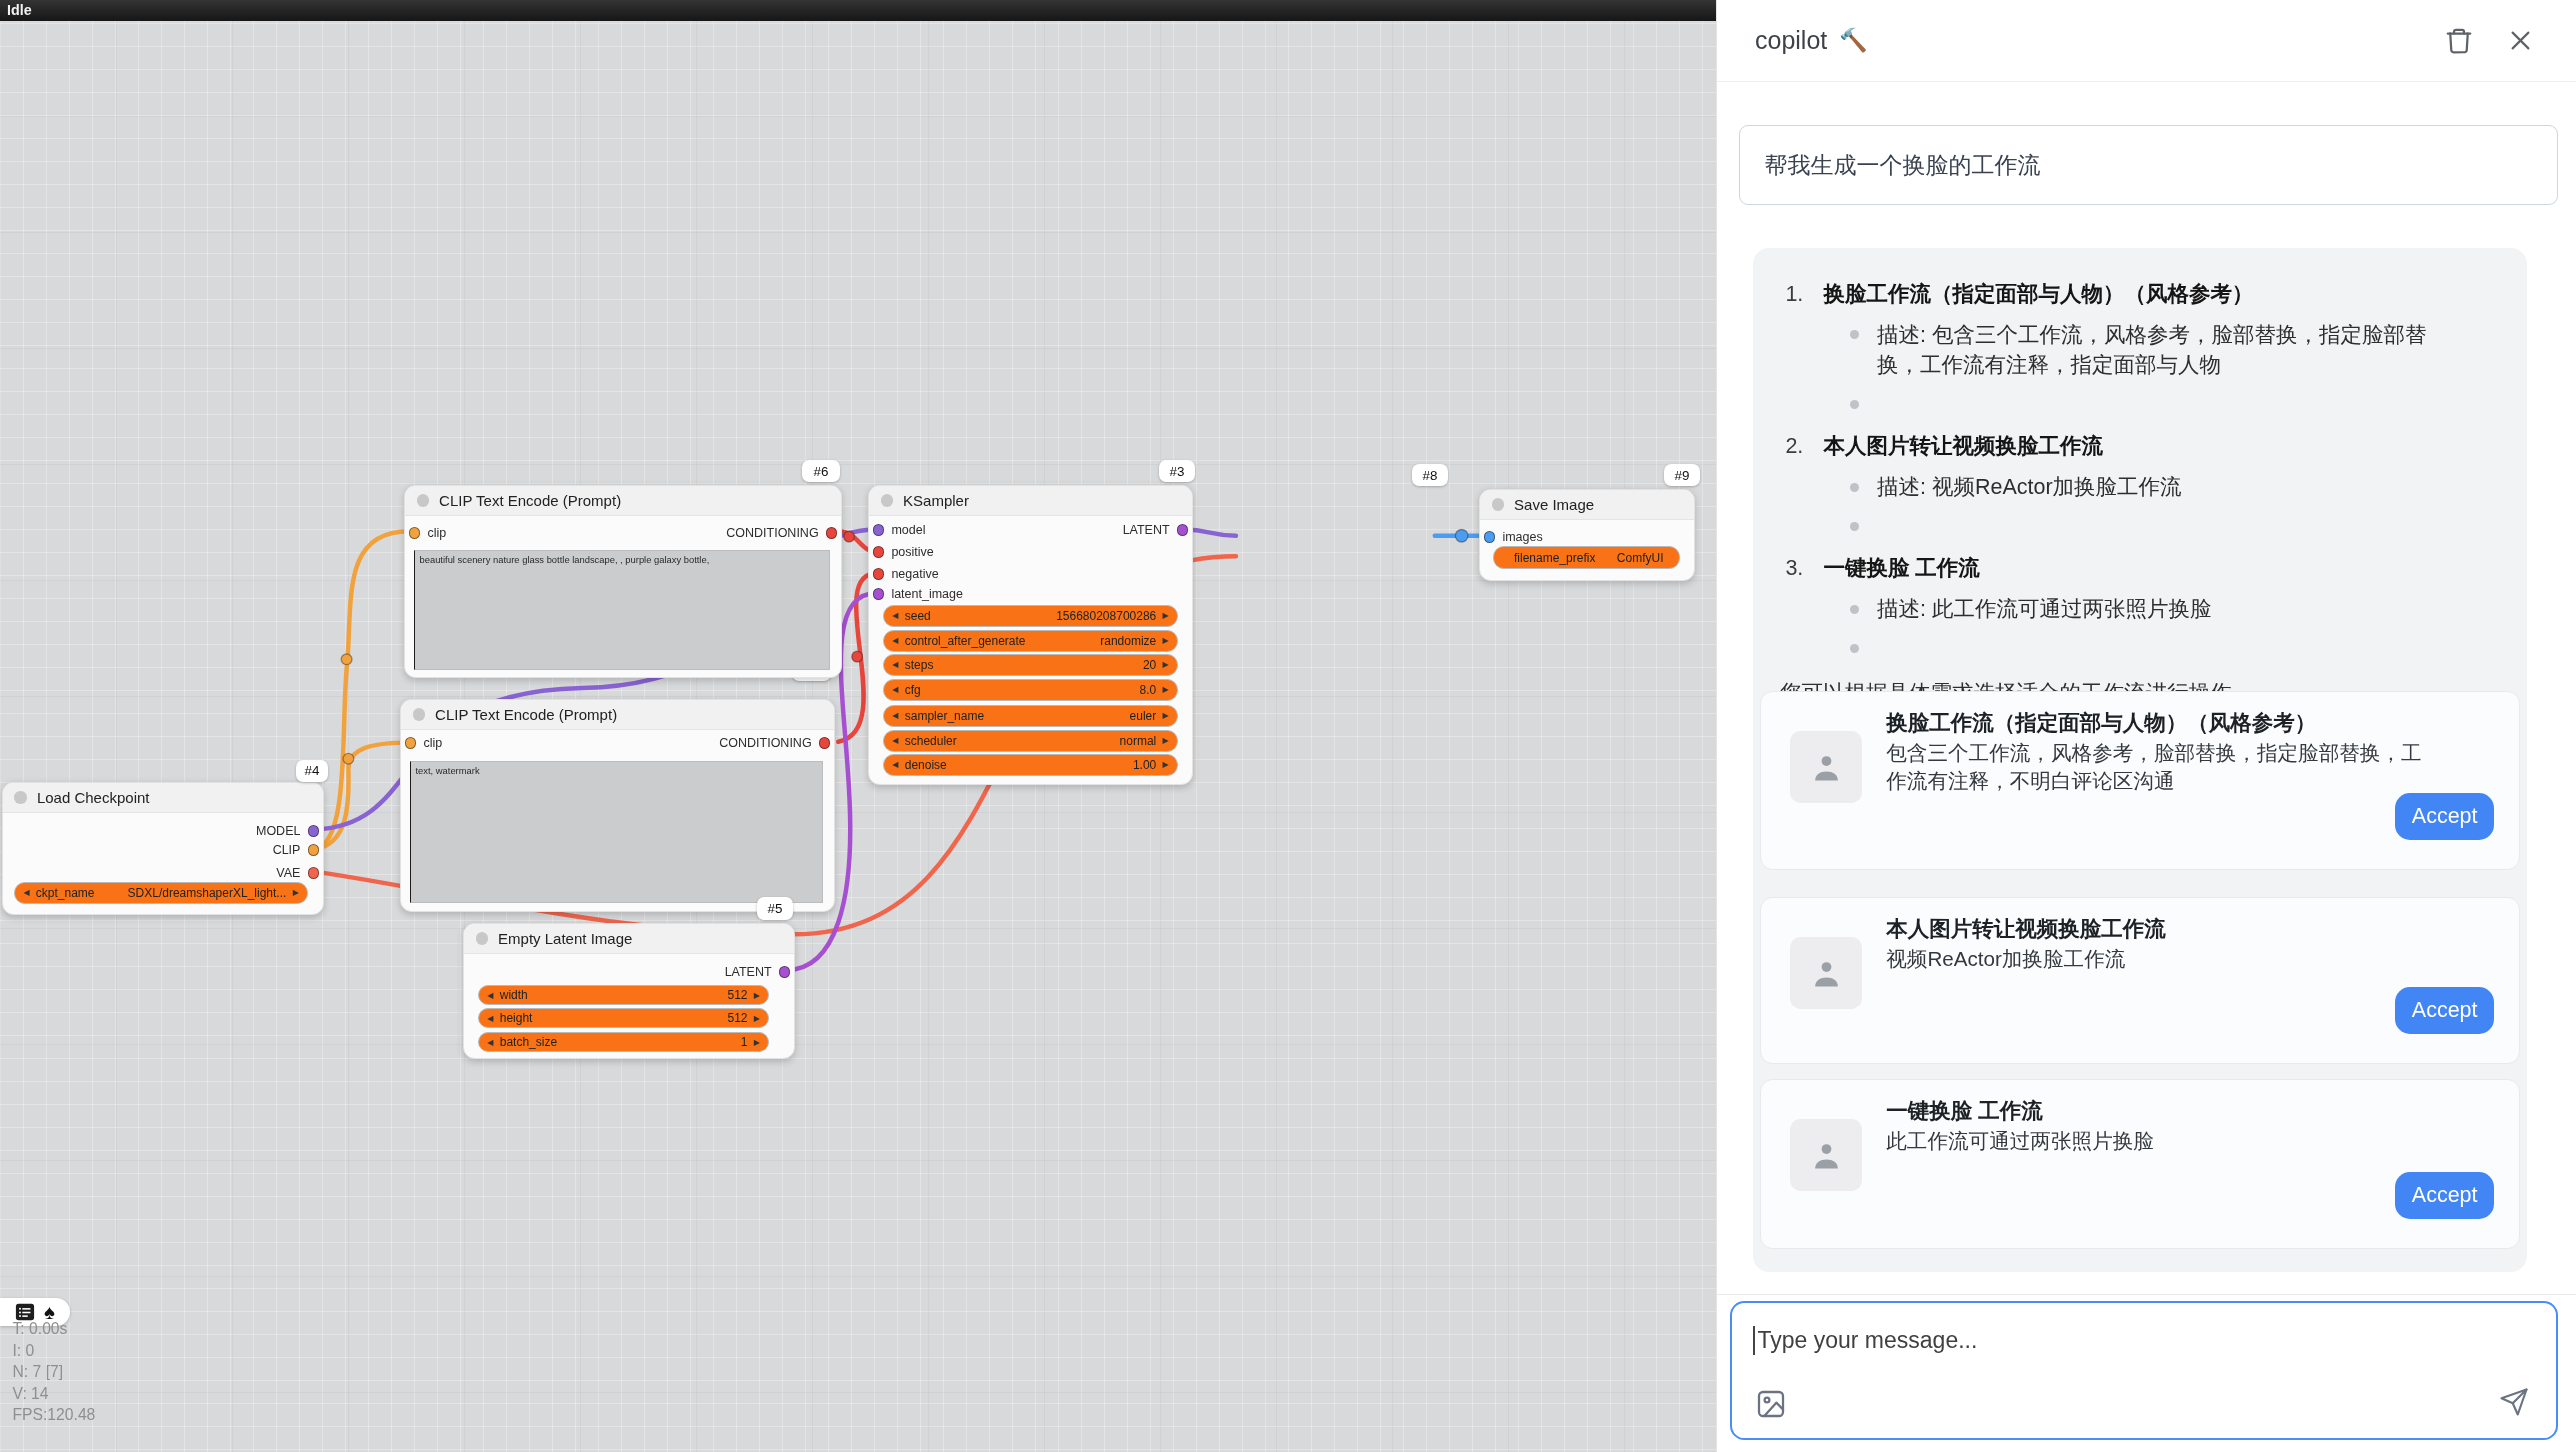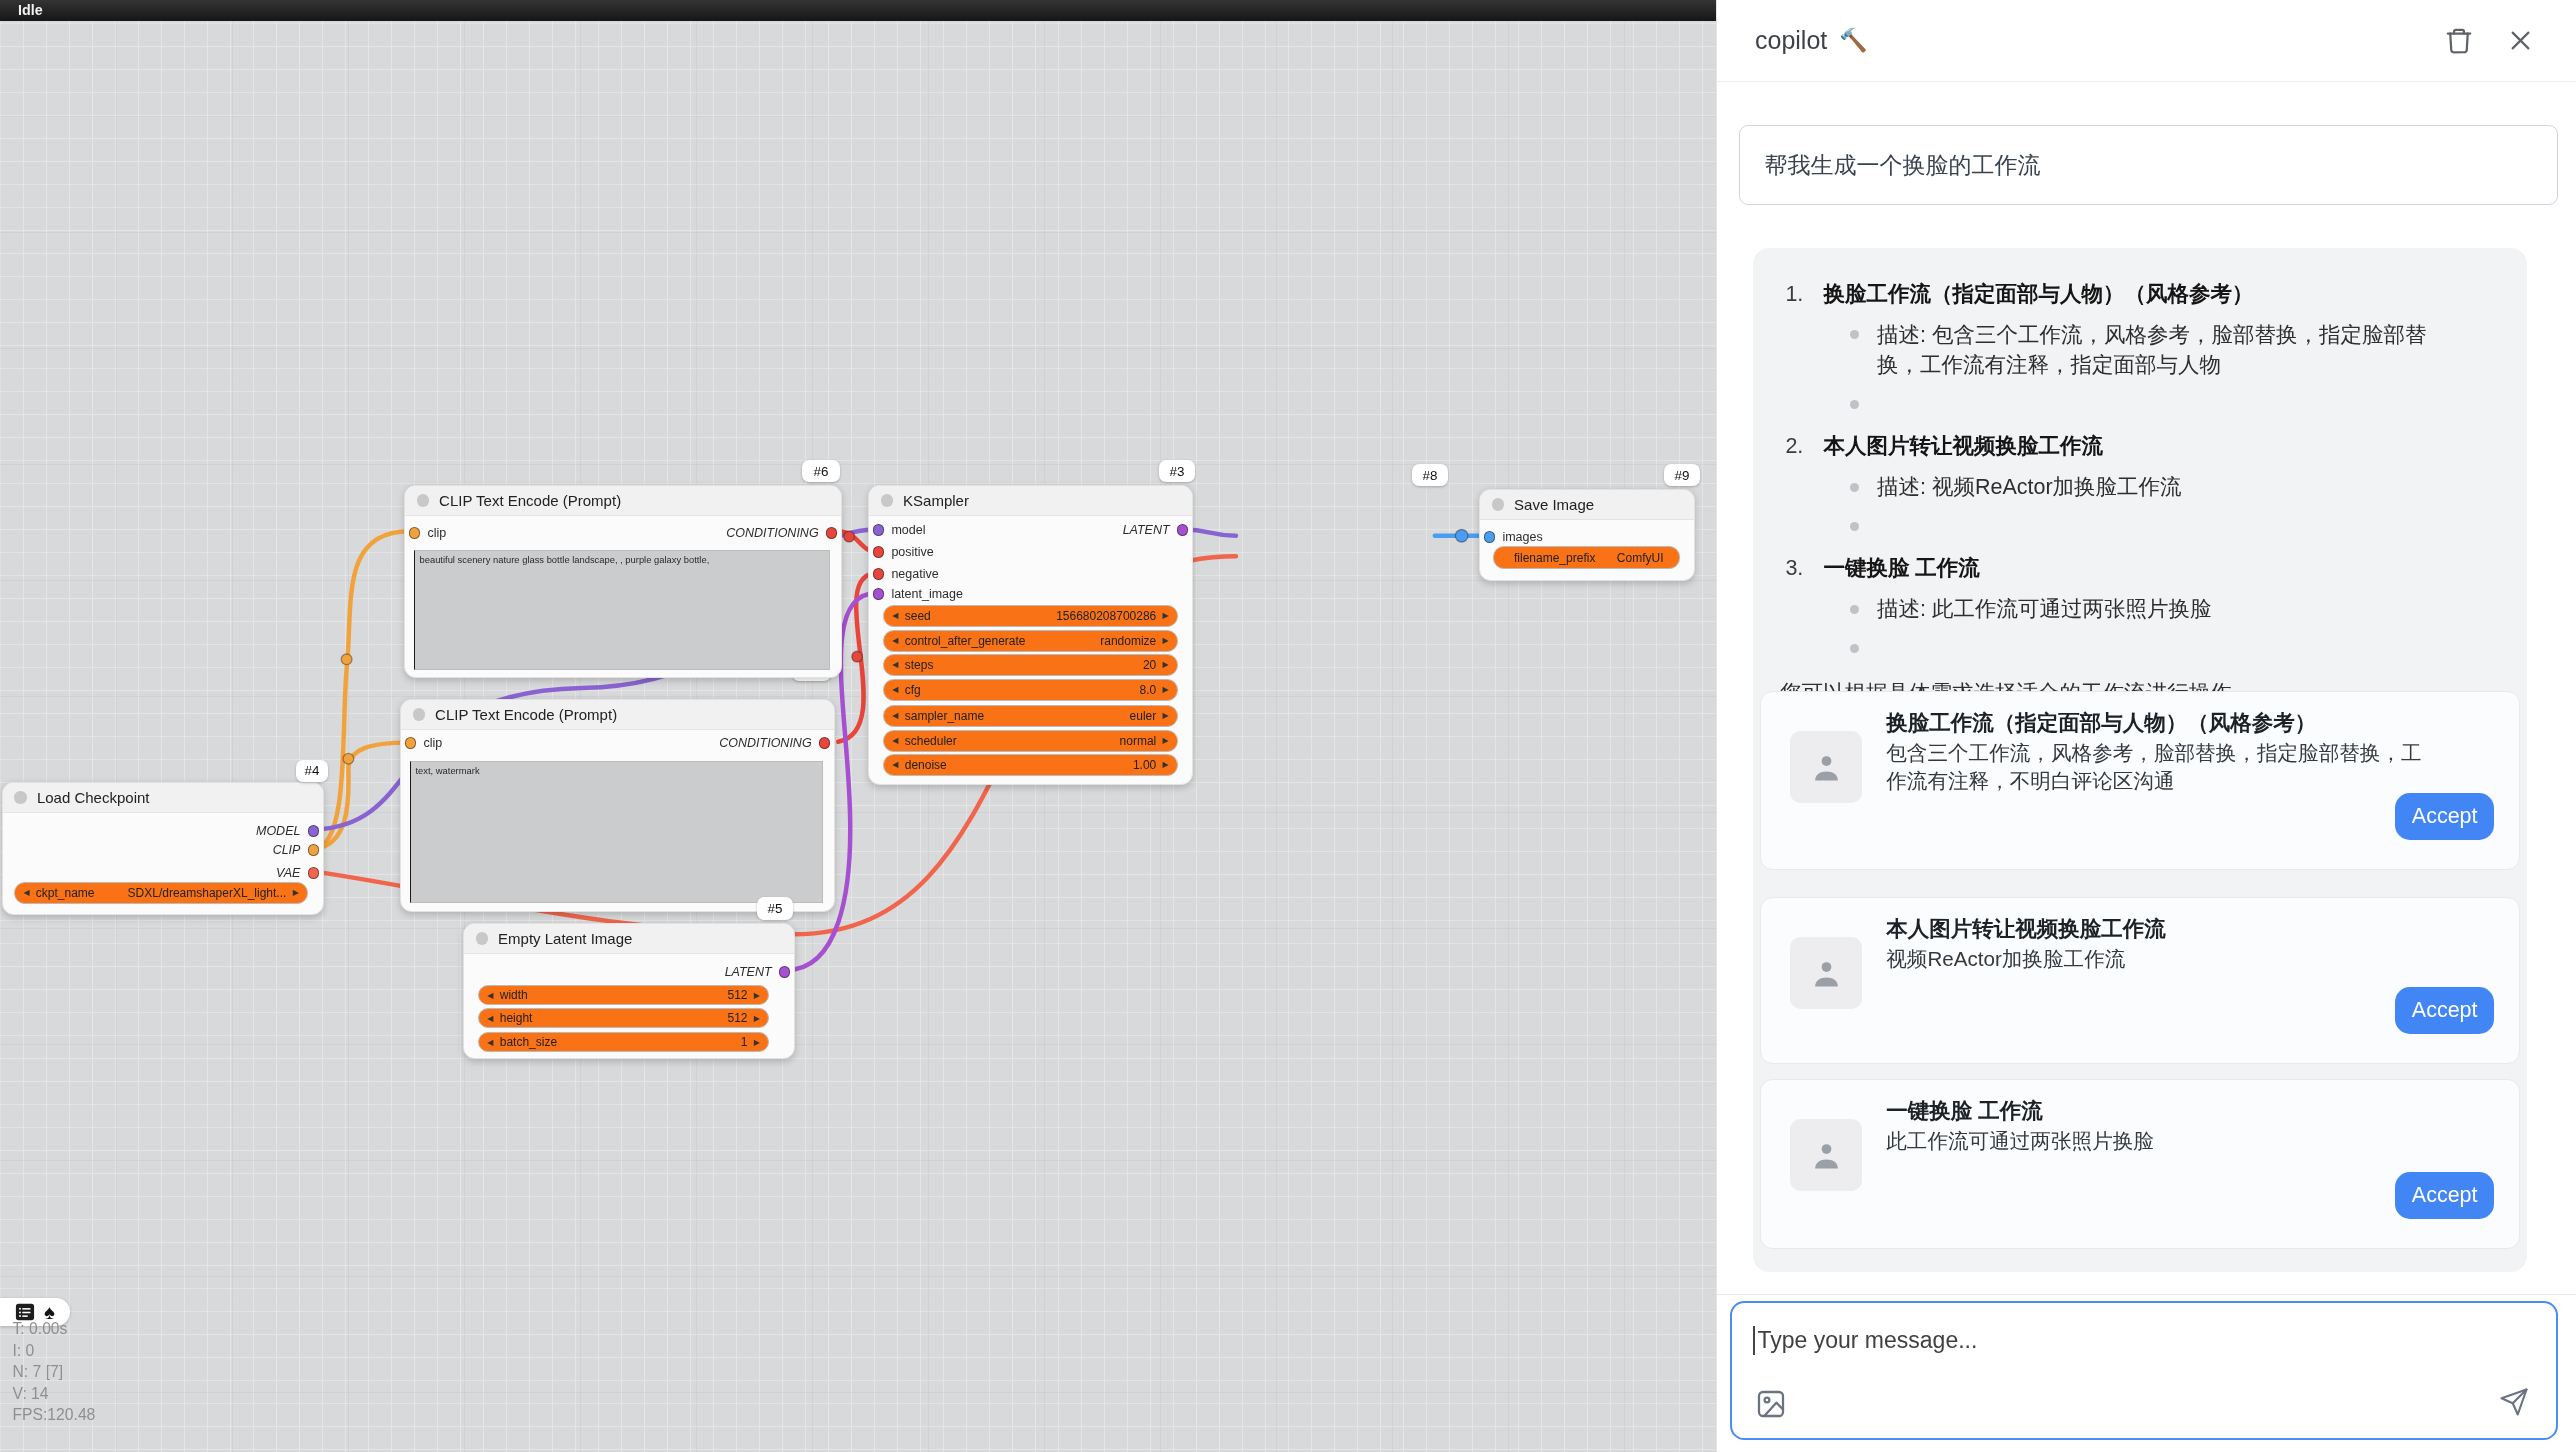--- a/index.html
+++ b/index.html
@@ -10,35 +10,35 @@
   #canvas { position:absolute; left:0; top:0; width:1716px; height:1453px;
     background-color:#d8d9da;
     background-image:
       linear-gradient(rgba(255,255,255,.30) 0.9px, transparent 0.9px),
       linear-gradient(90deg, rgba(255,255,255,.30) 0.9px, transparent 0.9px),
       linear-gradient(rgba(0,0,0,.035) 0.9px, transparent 0.9px),
       linear-gradient(90deg, rgba(0,0,0,.035) 0.9px, transparent 0.9px);
     background-size:23px 23px,23px 23px,116px 116px,116px 116px; }
   #topbar { position:absolute; left:0; top:0; width:1716px; height:20.6px;
     background:linear-gradient(#343434,#161616); display:flex; align-items:center;
-    padding-left:18px; z-index:20; }
+    padding-left:7px; z-index:20; }
   #topbar span { color:#f2f2f2; font-size:14.3px; font-weight:bold; }
 
   #wires { position:absolute; left:0; top:0; z-index:1; }
 
   .node { position:absolute; background:#fbfbfb; border:0.9px solid #e2e2e2;
     border-radius:11.6px; box-shadow:0 2.7px 7.2px rgba(0,0,0,.18); z-index:3; }
   .nhead { height:30px; background:#f1f1f1; border-bottom:0.9px solid #e4e4e4;
     border-radius:10.7px 10.7px 0 0; display:flex; align-items:center; gap:10px; padding:0 11.6px; }
   .ndot { width:12.5px; height:12.5px; border-radius:50%; background:#c8c8c8; flex:0 0 auto; }
   .ntitle { font-size:15px; color:#222; white-space:nowrap; }
   .port { position:absolute; height:18px; display:flex; align-items:center; gap:7.2px;
     font-size:12.5px; color:#2d2d2d; }
   .port.in  { left:3.6px; }
-  .port.out { right:3.6px;font-style:italic; }
+  .port.out { right:3.6px; }
   .pdot { width:11.6px; height:11.6px; border-radius:50%;
     border:1.8px solid rgba(35,35,35,.55); flex:0 0 auto; }
   .widget { position:absolute; height:21.5px; background:#f97316; border:0.9px solid #bababa;
     border-radius:10.7px; display:flex; align-items:center; padding:0 8px; gap:6.3px;
     font-size:12px; color:#222; }
   .warrow { font-size:8px; color:#333; }
   .wname { white-space:nowrap; }
   .wval { margin-left:auto; white-space:nowrap; }
   .ntext { position:absolute; background:#cbcccd; border:0.9px solid #bcbcbc;
     border-left:1.8px solid #1c1c1c; font-size:9.4px; color:#2a2a2a; padding:2.7px 4.5px;

